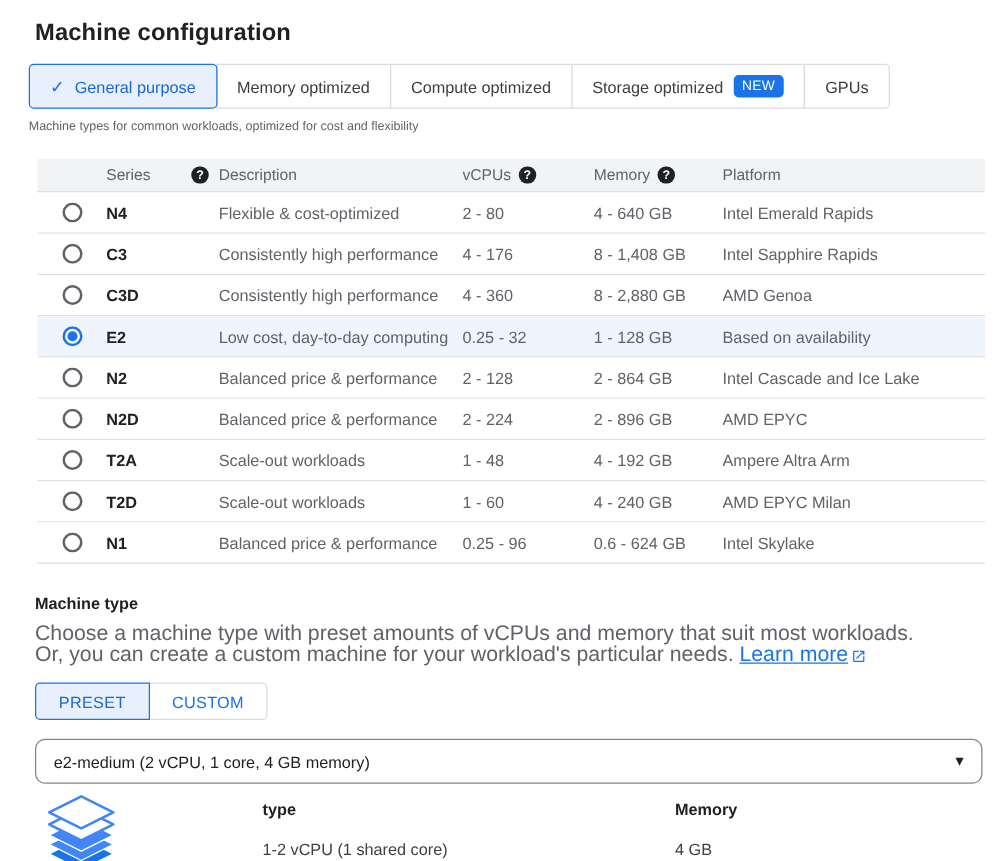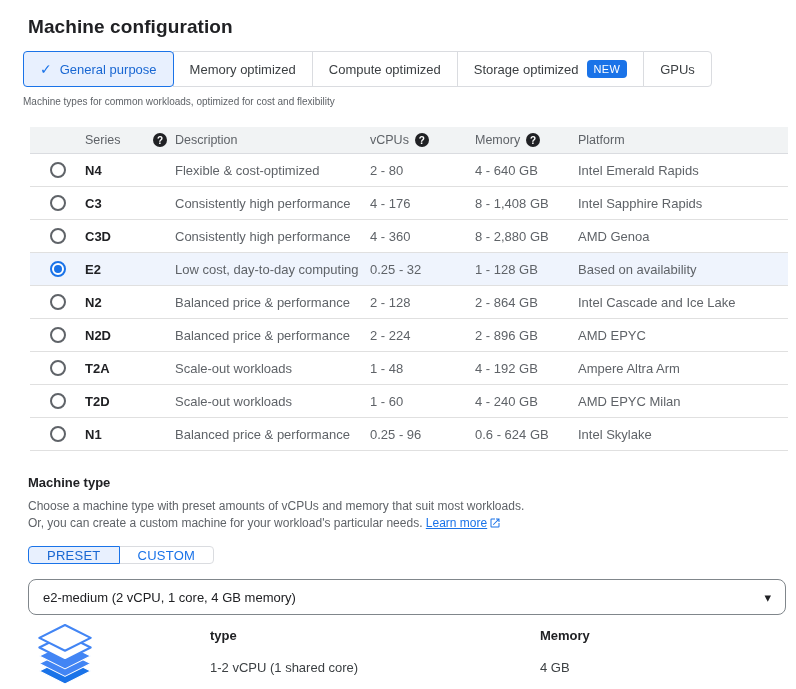--- a/index.html
+++ b/index.html
@@ -73,27 +73,27 @@
     display: inline-block; position: relative; background: #fff;
   }
   .trow.selected .radio { border-color: #1a73e8; }
   .trow.selected .radio::after {
     content: ""; position: absolute; left: 2px; top: 2px; right: 2px; bottom: 2px;
     background: #1a73e8; border-radius: 50%;
   }
 
   
   .mt-heading { margin-top: 24px; font-size: 13px; font-weight: 700; color: #202124; }
-  .mt-desc { margin-top: 8px; font-size: 12px; color: #5f6368; line-height: 17px; }
+  .mt-desc { margin-top: 8px; font-size: 17px; color: #5f6368; line-height: 17px; }
   .learn-more { color: #1a73e8; text-decoration: underline; cursor: pointer; }
   .ext-icon { display: inline-block; vertical-align: -2px; margin-left: 2px; }
 
   .seggroup { display: flex; margin-top: 12px; width: fit-content; }
   .seg-btn {
-    height: 18px; padding: 4px 18px; display: flex; align-items: center;
+    height: 30px; padding: 4px 18px; display: flex; align-items: center;
     font-size: 13px; font-weight: 500; letter-spacing: .25px;
     background: #ffffff; border: 1px solid #dadce0; margin-left: -1px;
     color: #1a73e8; cursor: pointer;
   }
   .seg-btn:first-child { border-radius: 4px 0 0 4px; margin-left: 0; }
   .seg-btn:last-child { border-radius: 0 4px 4px 0; }
   .seg-btn.selected {
     background: #e8f0fe; border: 1px solid #1a73e8; color: #1967d2;
     position: relative; z-index: 1;
   }

